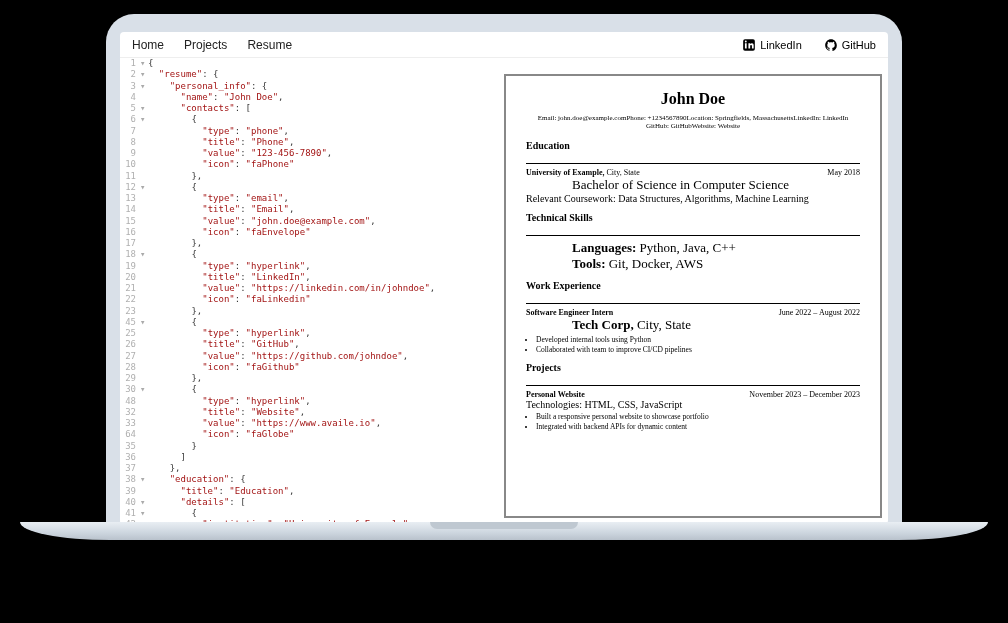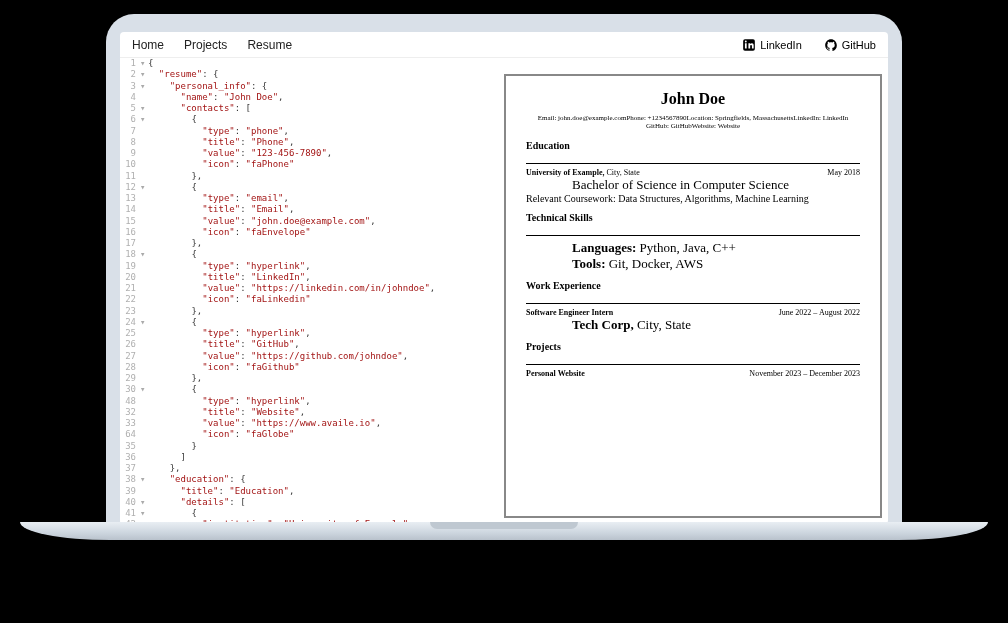--- a/index.html
+++ b/index.html
@@ -255,21 +255,21 @@
             <span class="ln">22</span>
             <span class="fold"> </span>
             <span class="code"><span class="tok-punc"> </span><span class="tok-punc"> </span><span class="tok-punc"> </span><span class="tok-punc"> </span><span class="tok-punc"> </span><span class="tok-punc"> </span><span class="tok-punc"> </span><span class="tok-punc"> </span><span class="tok-punc"> </span><span class="tok-punc"> </span><span class="tok-key">"icon"</span><span class="tok-punc">:</span><span class="tok-punc"> </span><span class="tok-str">"faLinkedin"</span></span>
           </div>
           <div class="code-line">
             <span class="ln">23</span>
             <span class="fold"> </span>
             <span class="code"><span class="tok-punc"> </span><span class="tok-punc"> </span><span class="tok-punc"> </span><span class="tok-punc"> </span><span class="tok-punc"> </span><span class="tok-punc"> </span><span class="tok-punc"> </span><span class="tok-punc"> </span><span class="tok-punc">}</span><span class="tok-punc">,</span></span>
           </div>
           <div class="code-line">
-            <span class="ln">24</span>
+            <span class="ln">45</span>
             <span class="fold">▾</span>
             <span class="code"><span class="tok-punc"> </span><span class="tok-punc"> </span><span class="tok-punc"> </span><span class="tok-punc"> </span><span class="tok-punc"> </span><span class="tok-punc"> </span><span class="tok-punc"> </span><span class="tok-punc"> </span><span class="tok-punc">{</span></span>
           </div>
           <div class="code-line">
             <span class="ln">25</span>
             <span class="fold"> </span>
             <span class="code"><span class="tok-punc"> </span><span class="tok-punc"> </span><span class="tok-punc"> </span><span class="tok-punc"> </span><span class="tok-punc"> </span><span class="tok-punc"> </span><span class="tok-punc"> </span><span class="tok-punc"> </span><span class="tok-punc"> </span><span class="tok-punc"> </span><span class="tok-key">"type"</span><span class="tok-punc">:</span><span class="tok-punc"> </span><span class="tok-str">"hyperlink"</span><span class="tok-punc">,</span></span>
           </div>
           <div class="code-line">
             <span class="ln">26</span>
@@ -379,23 +379,32 @@
         <div class="resume-section-title">Technical Skills</div>
         <div class="resume-sub"><b>Languages:</b> <span>Python, Java, C++</span></div>
         <div class="resume-sub"><b>Tools:</b> <span>Git, Docker, AWS</span></div>
 
         <div class="resume-section-title">Work Experience</div>
         <div class="resume-row">
           <span><b>Software Engineer Intern</b></span>
           <span>June 2022 – August 2022</span>
         </div>
         <div class="resume-sub"><b>Tech Corp,</b> <span>City, State</span></div>
+        <ul class="resume-bullets">
+          <li>Developed internal tools using Python</li>
+          <li>Collaborated with team to improve CI/CD pipelines</li>
+        </ul>
 
         <div class="resume-section-title">Projects</div>
         <div class="resume-row">
           <span><b>Personal Website</b></span>
           <span>November 2023 – December 2023</span>
         </div>
+        <div class="resume-small"><span>Technologies:</span> <span>HTML, CSS, JavaScript</span></div>
+        <ul class="resume-bullets">
+          <li>Built a responsive personal website to showcase portfolio</li>
+          <li>Integrated with backend APIs for dynamic content</li>
+        </ul>
       </div>
     </div>
   </div>
 </div>
 <div class="laptop-base"></div>
 
 </body></html>

